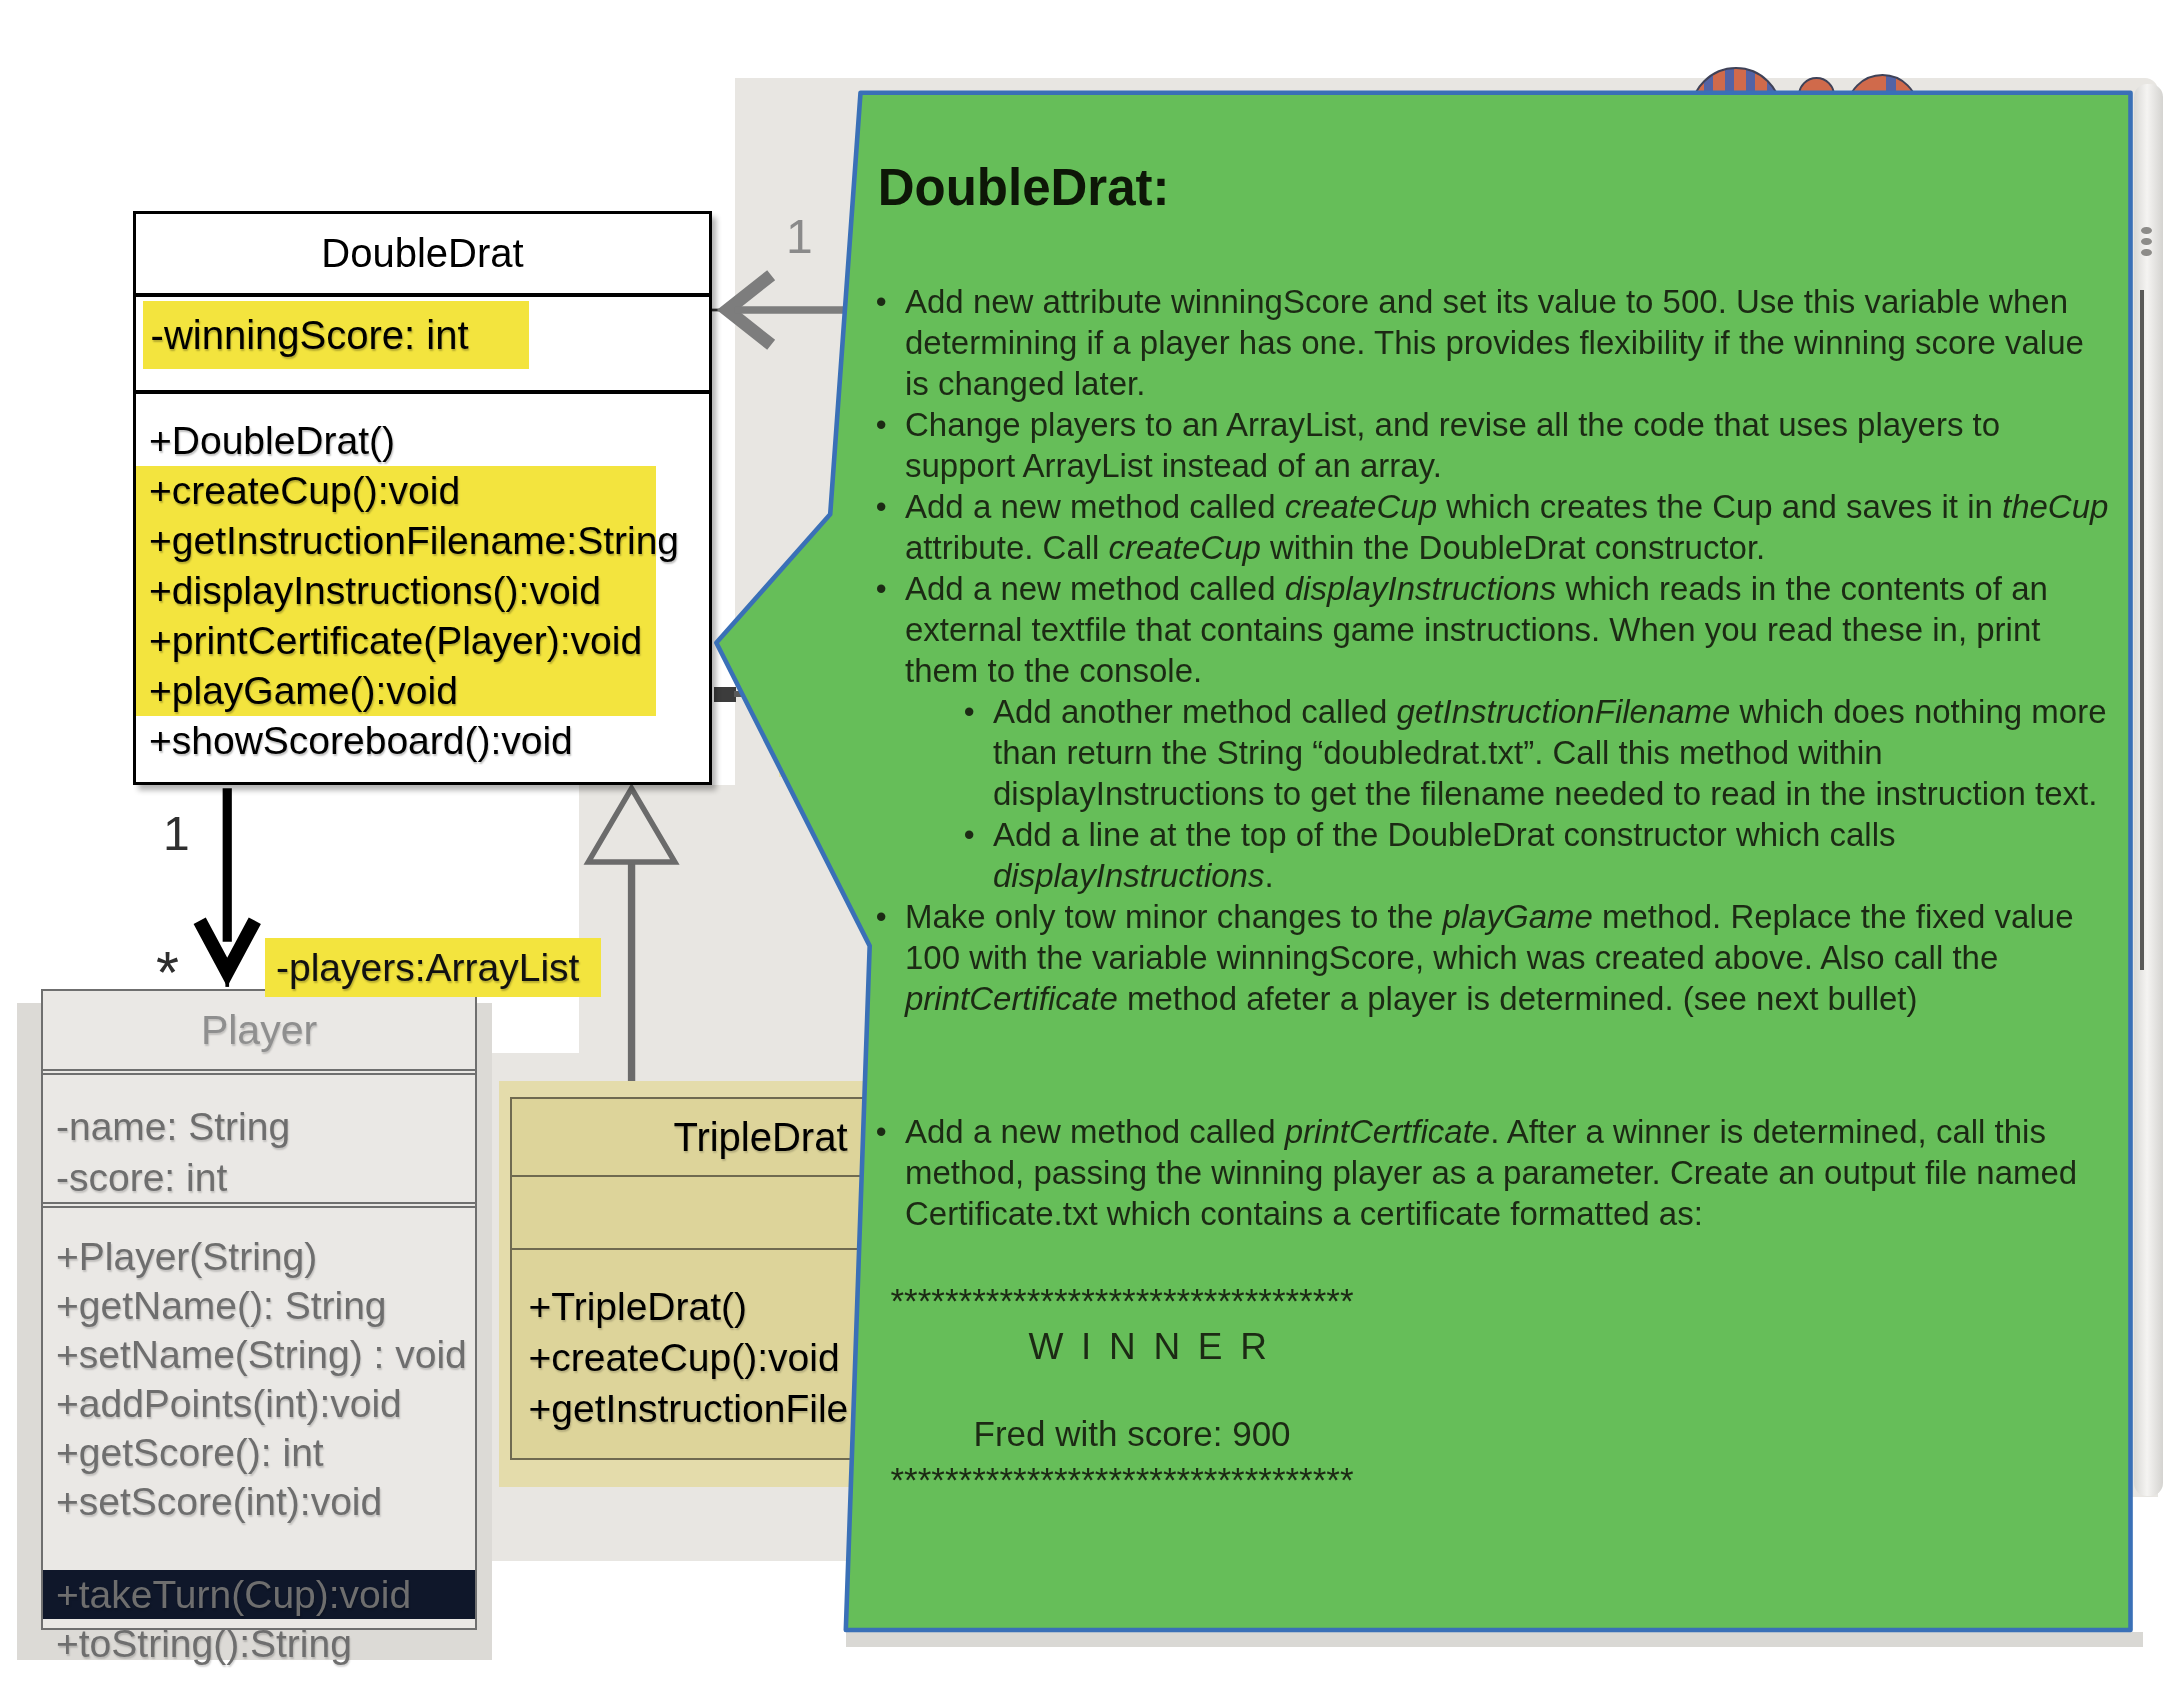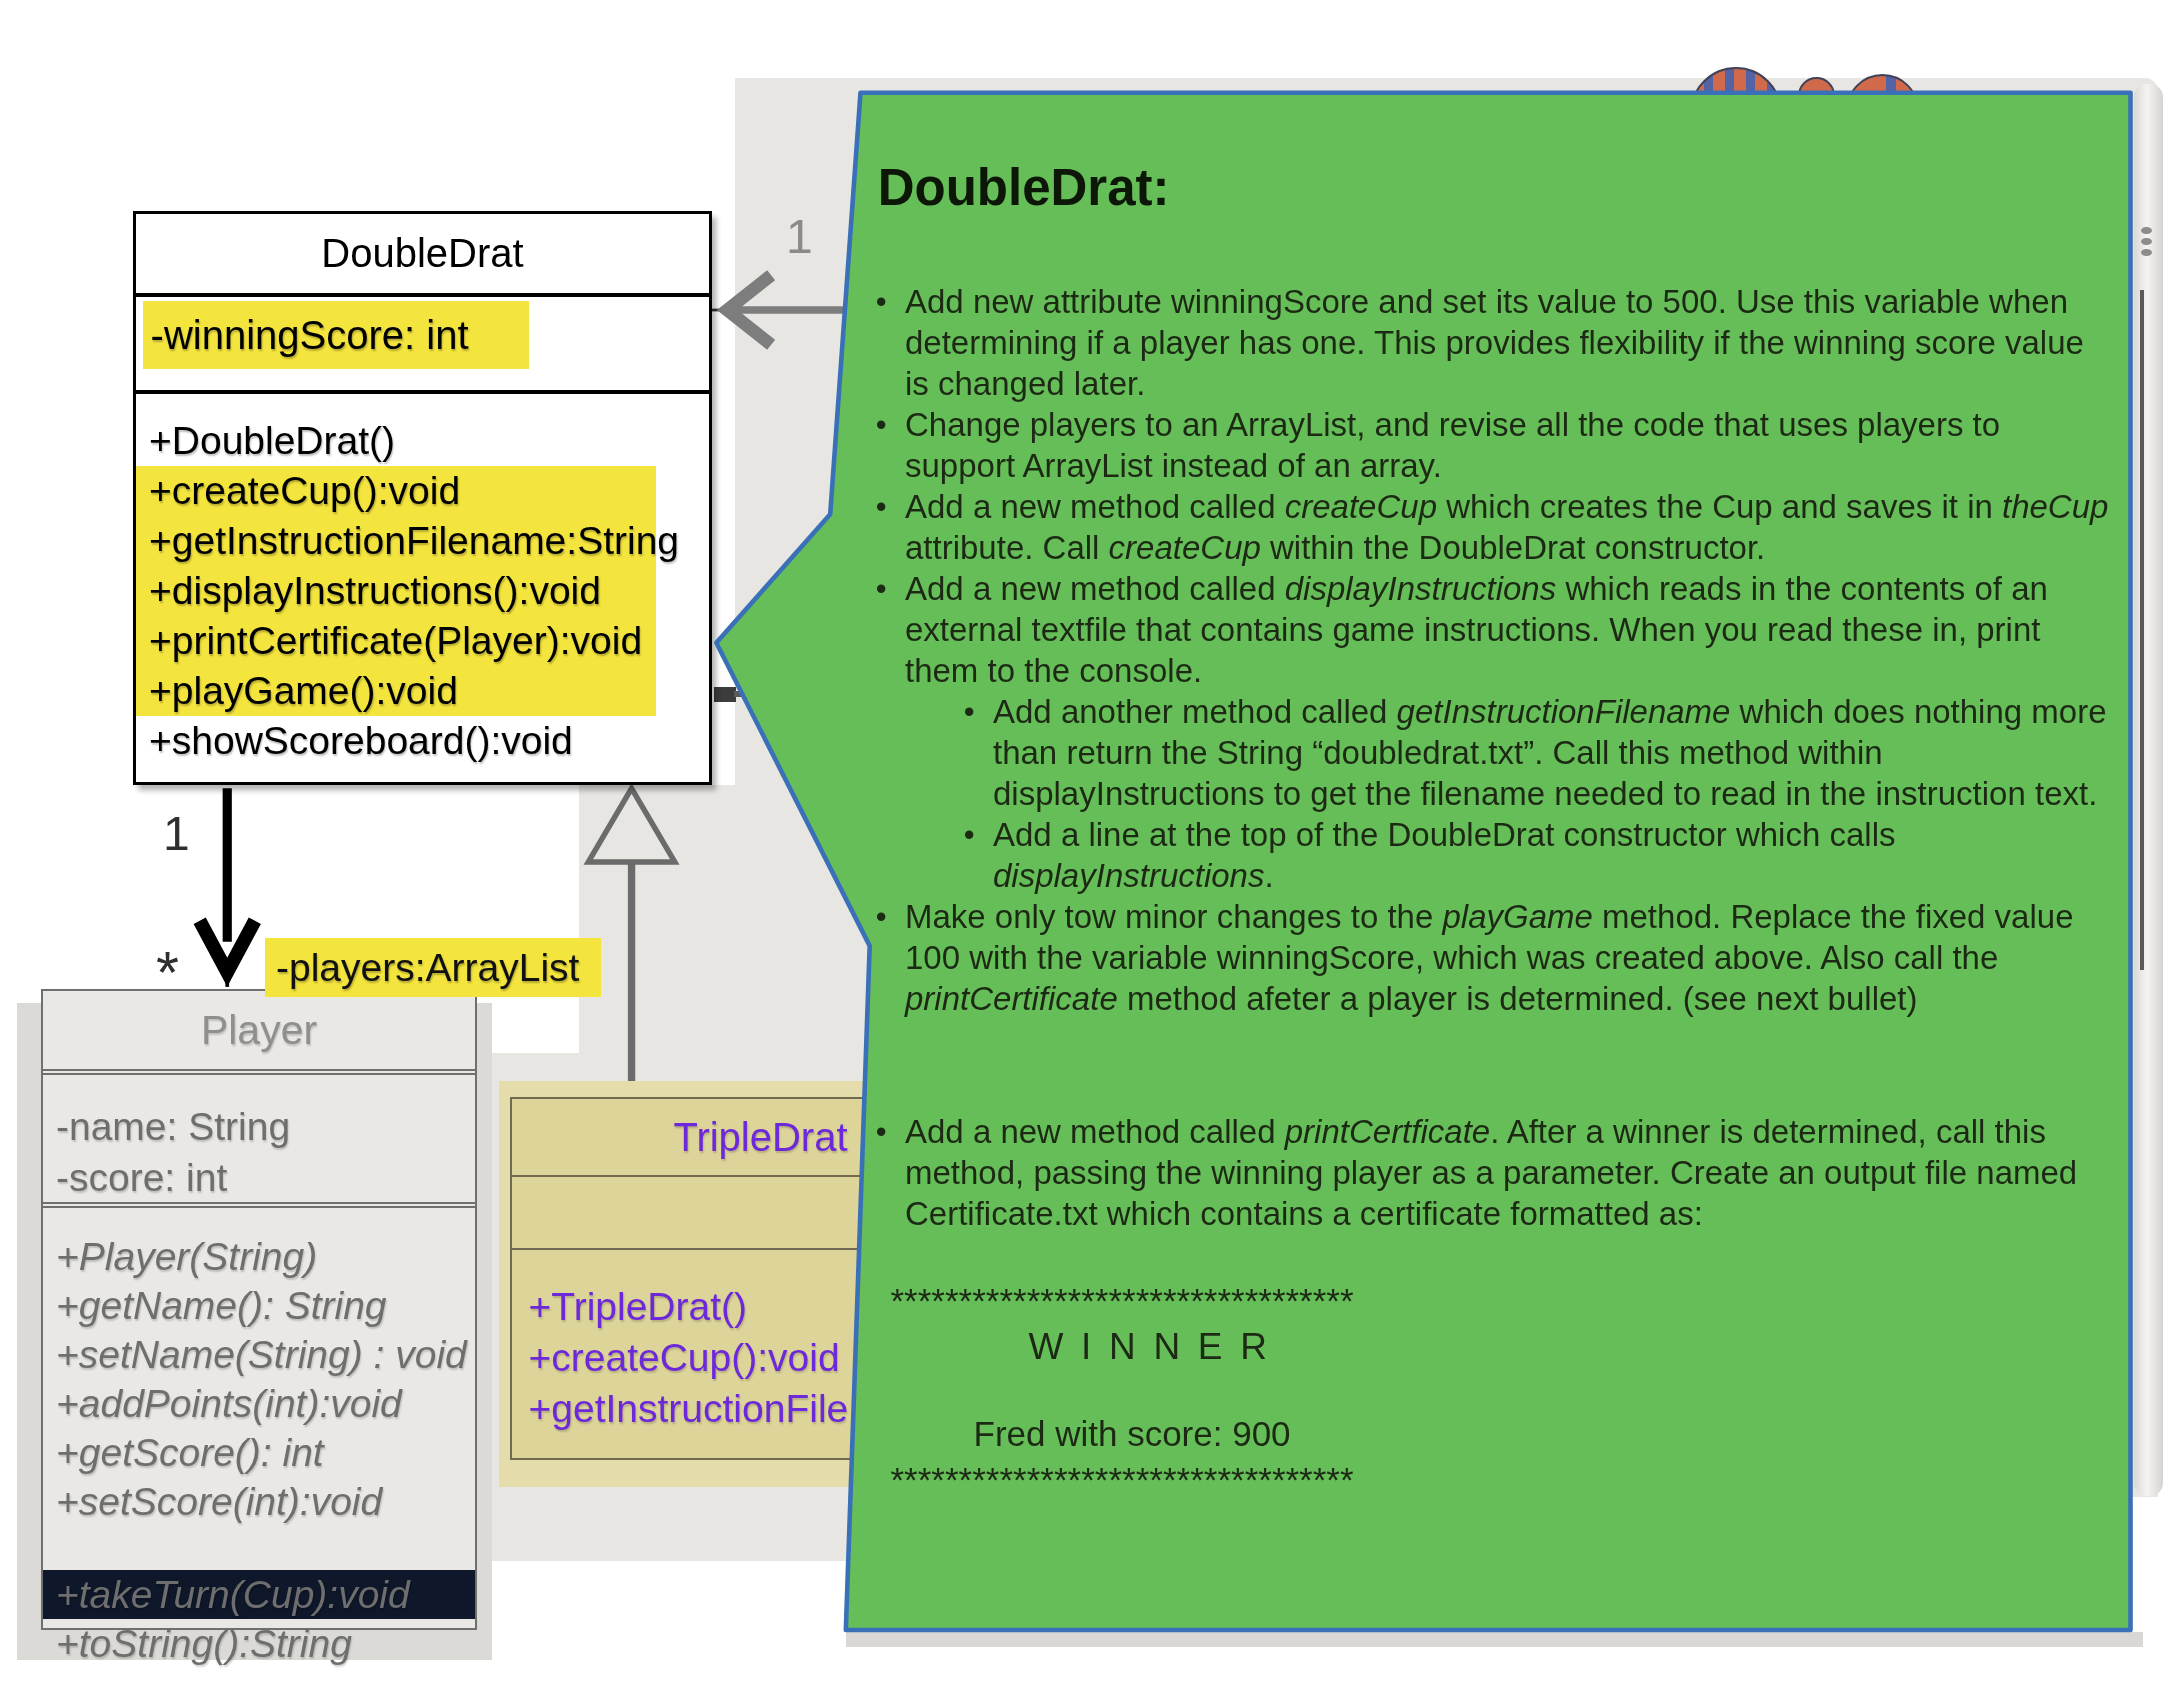--- a/index.html
+++ b/index.html
@@ -56,28 +56,28 @@
   .dd-hl-block{background:#f3e43e;width:520px;}
 
   
   .player-shadow{left:16.5px;top:1003px;width:475px;height:657px;background:#dcdad6;}
   .player-box{left:41px;top:989px;width:436px;height:641px;background:#eae8e5;border:2.8px solid #6f6f6f;
               box-sizing:border-box;color:#6e6e6e;}
   .pl-title{height:78px;border-bottom:6.4px double #6f6f6f;text-align:center;line-height:78px;
             font-size:41px;color:#8f8f8f;text-shadow:0.9px 1.8px 1.8px rgba(0,0,0,.18);}
   .pl-attrs{height:133px;border-bottom:6.4px double #6f6f6f;box-sizing:border-box;padding-top:26px;}
   .pl-row{height:51px;line-height:51px;font-size:39px;padding-left:13px;text-shadow:0.9px 1.8px 1.8px rgba(0,0,0,.18);}
-  .pl-methods{padding-top:24px;font-style:italic;}
+  .pl-methods{padding-top:24px;}
   .pl-methods .pl-row{height:49px;line-height:49px;}
   .pl-hl-row{background:#0f172a;margin-top:44px;}
 
   
   .td-halo{left:499px;top:1081px;width:523px;height:406px;background:#e4dcab;}
   .td-box{left:510px;top:1097px;width:501px;height:363px;background:#ddd49a;border:2.8px solid #6f6a50;
-          box-sizing:border-box;color:#6d28d9;}
+          box-sizing:border-box;color:#000000;}
   .td-title{height:76px;border-bottom:2.8px solid #6f6a50;text-align:center;line-height:76px;font-size:40px;
             text-shadow:0.9px 1.8px 1.8px rgba(0,0,0,.18);}
   .td-attrs{height:73px;border-bottom:2.8px solid #6f6a50;box-sizing:border-box;}
   .td-methods{padding-top:31px;}
   .td-row{height:51px;line-height:51px;font-size:39px;padding-left:16.5px;text-shadow:0.9px 1.8px 1.8px rgba(0,0,0,.18);}
 
   
   .callout-shadow{left:846px;top:1632px;width:1297px;height:14.7px;background:#d9d8d4;}
   .callout-svg{left:0;top:0;width:2182px;height:1686px;}
   .callout-content{left:874px;top:129px;width:1235px;color:#1c2a14;font-size:33px;line-height:41px;}

